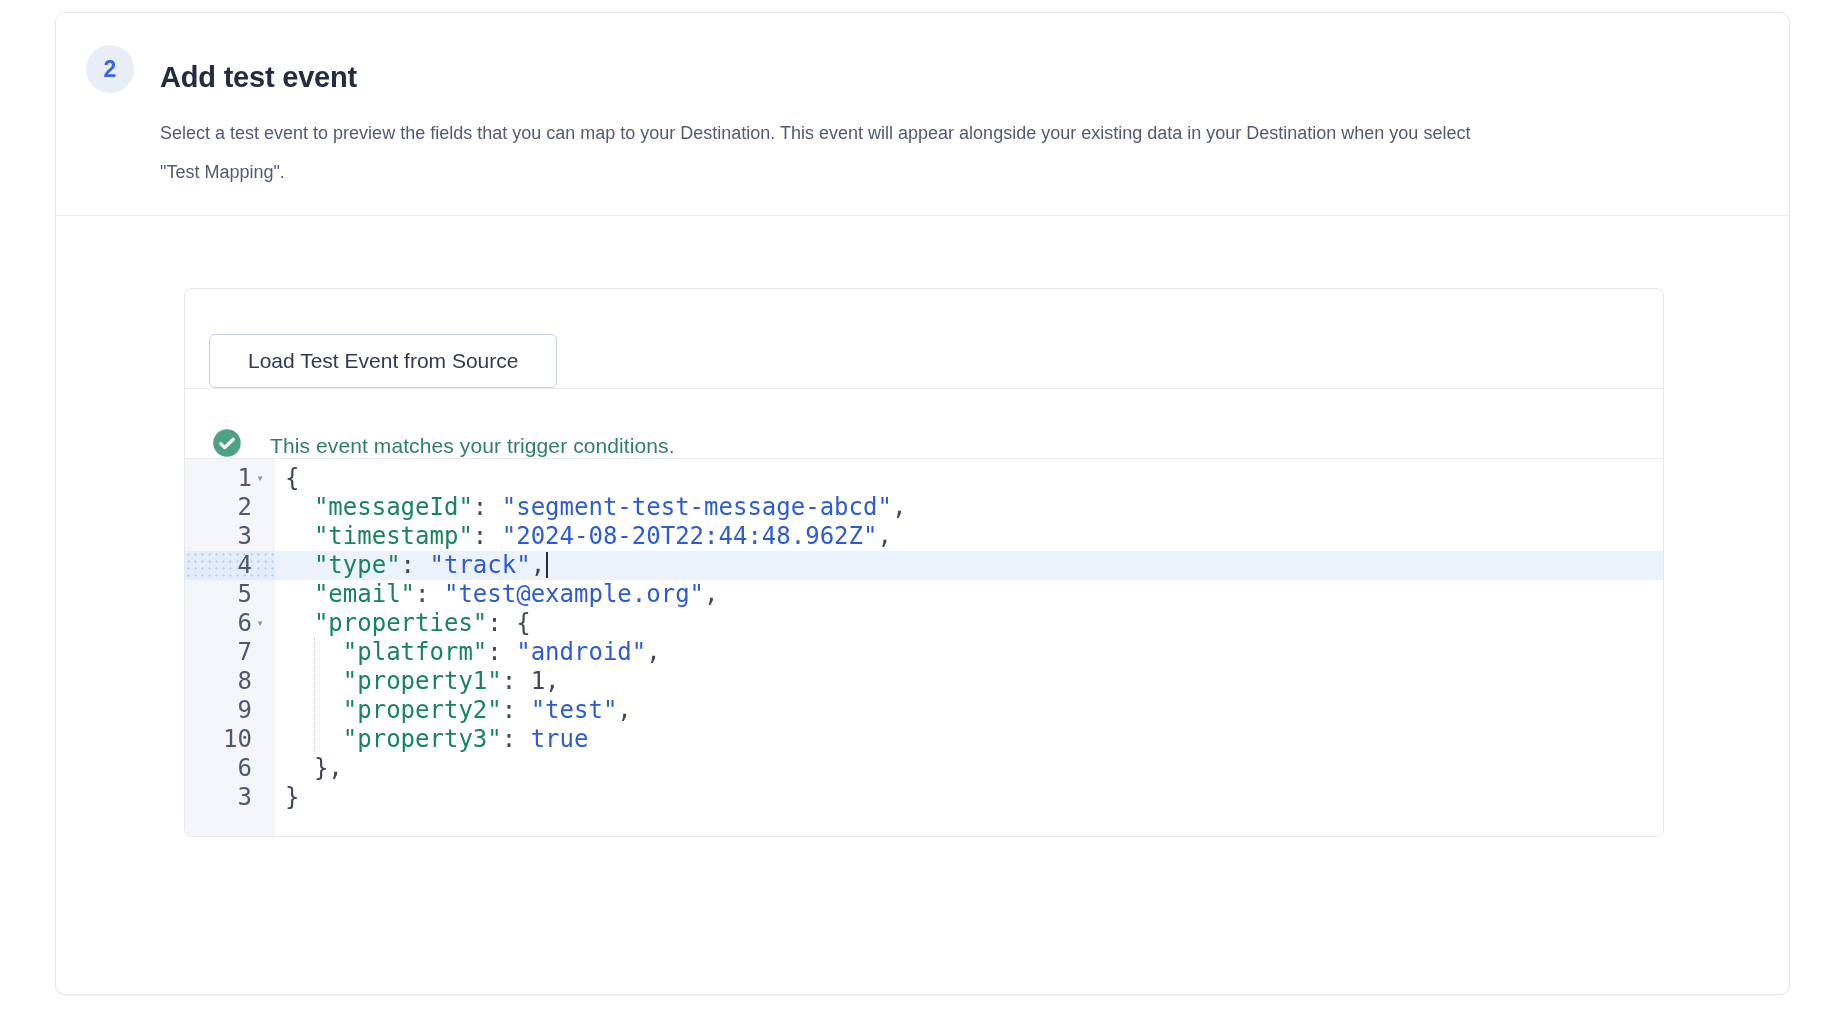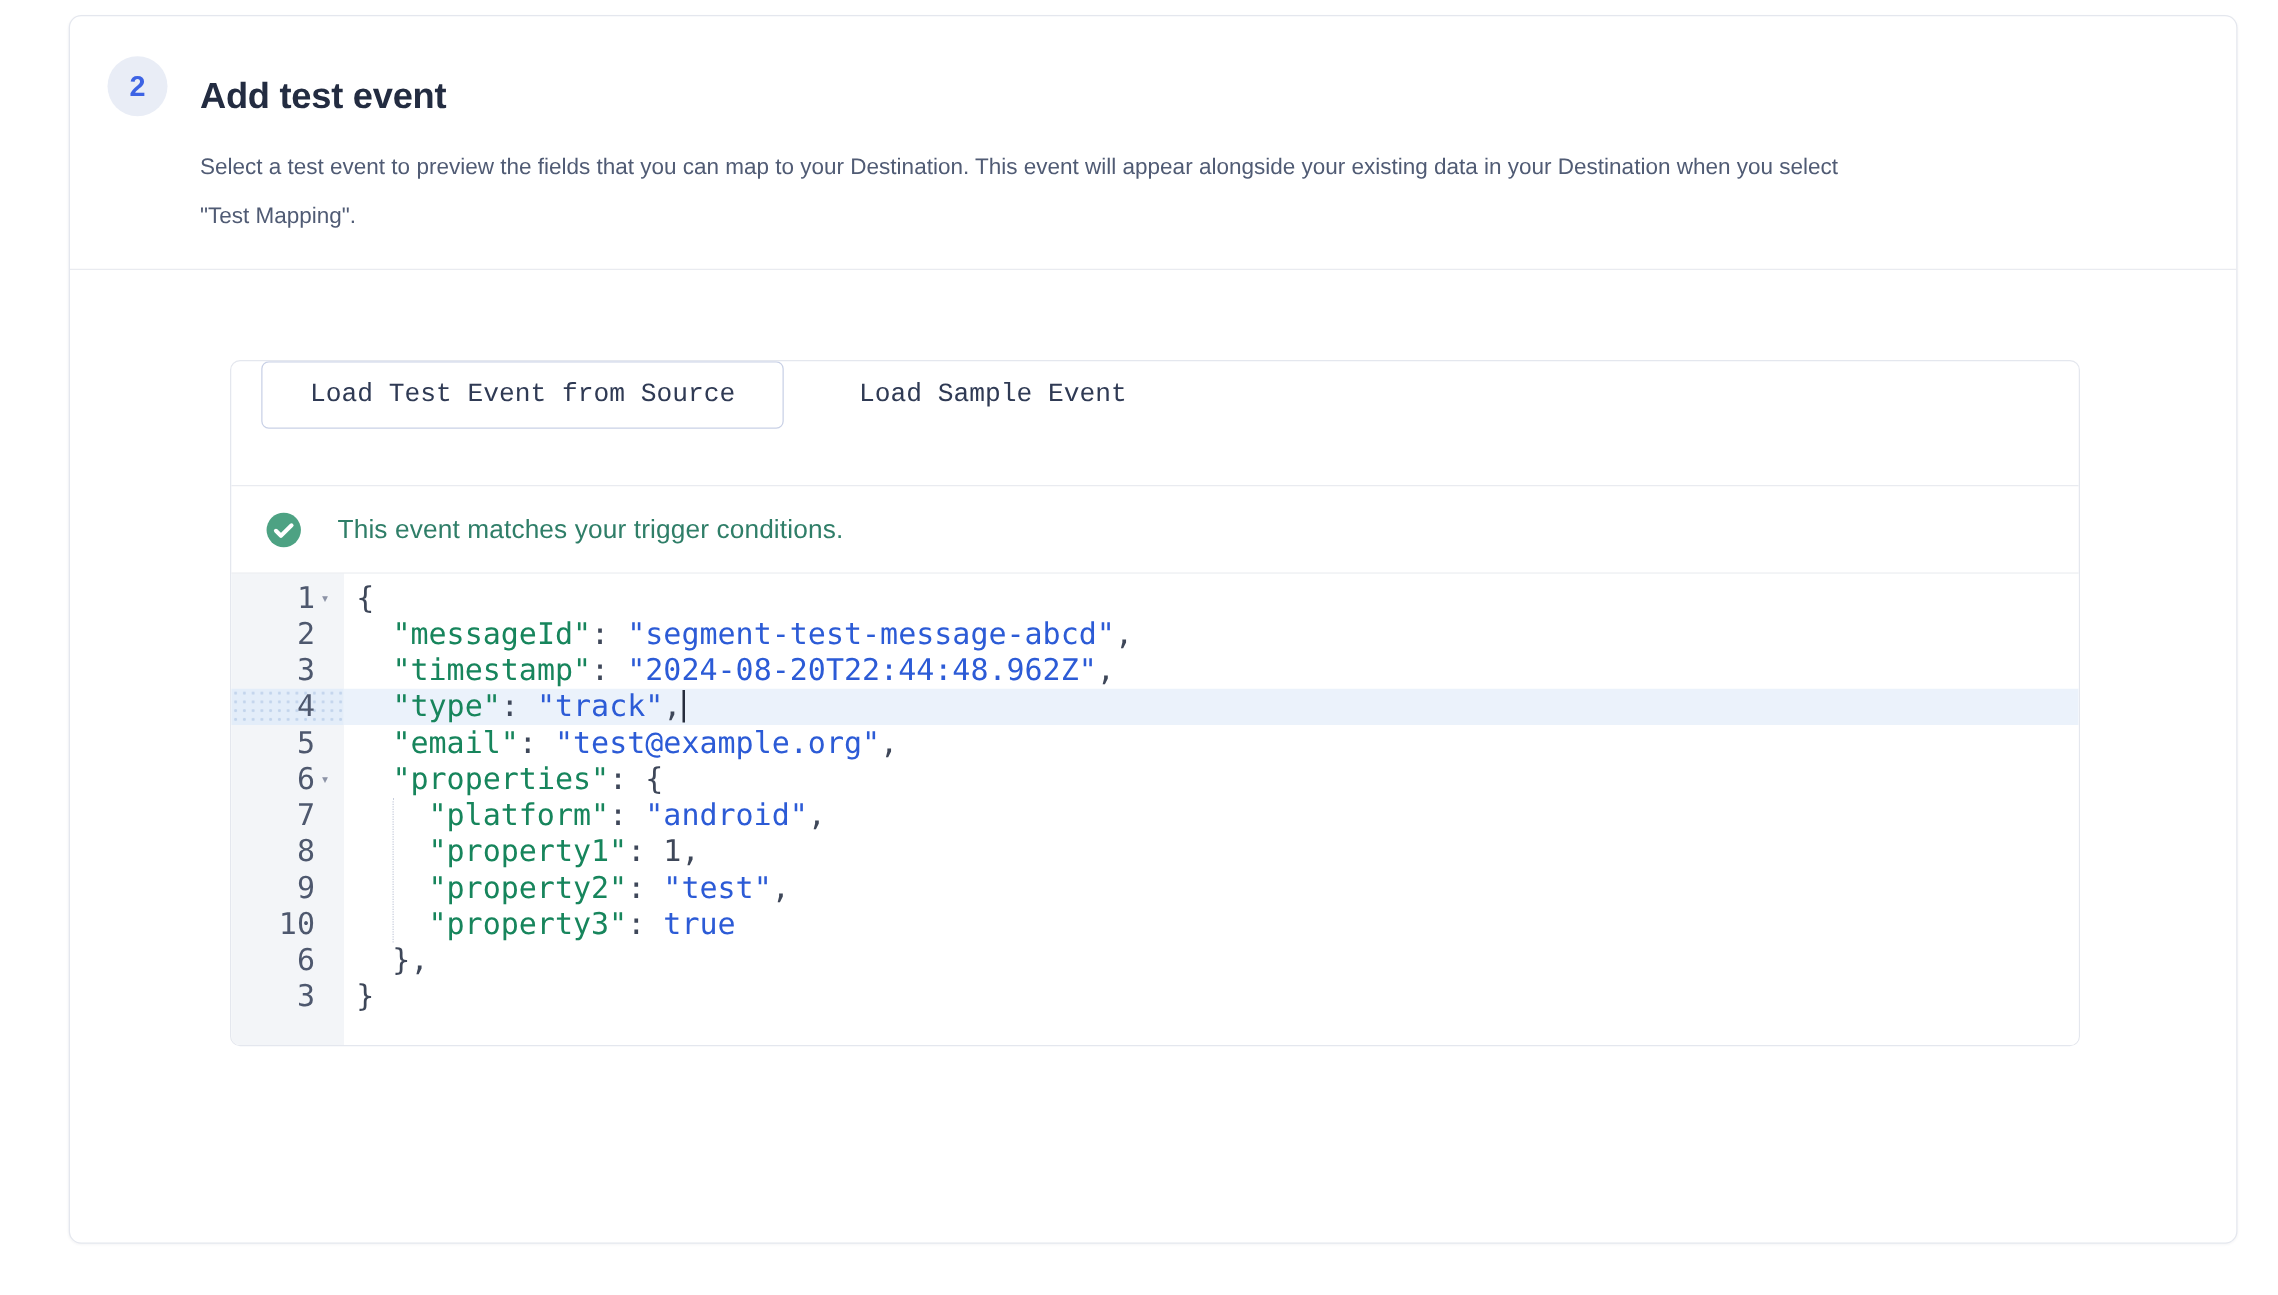--- a/index.html
+++ b/index.html
@@ -69,25 +69,24 @@
     width: 1480px;
     border: 1px solid var(--border);
     border-radius: 8px;
     overflow: hidden;
     background: #fff;
   }
 
   .toolbar {
     height: 100px;
     display: flex;
-    align-items: flex-start;
+    align-items: flex-end;
     gap: 30px;
     padding: 0 24px;
     border-bottom: 1px solid var(--divider);
-    font-family: Liberation Mono, monospace;
   }
   .btn {
     font-family: inherit;
     font-size: 21px;
     font-weight: 500;
     color: var(--text_button);
     background: #ffffff;
     border: 1px solid var(--button_border);
     border-radius: 6px;
     height: 54px;
@@ -96,21 +95,21 @@
   }
   .btn.ghost {
     border: none;
     background: transparent;
     padding: 0 30px;
   }
 
   .status-row {
     height: 70px;
     display: flex;
-    align-items: center;
+    align-items: flex-end;
     gap: 28px;
     padding: 0 27px;
     border-bottom: 1px solid var(--divider);
   }
   .check-icon { flex: none; width: 30px; height: 30px; display: block; }
   .check-icon circle { fill: var(--success); }
   .status-text {
     font-size: 21px;
     font-weight: 500;
     color: var(--success_text);
@@ -193,21 +192,20 @@
         <h1>Add test event</h1>
         <p>Select a test event to preview the fields that you can map to your Destination. This event will appear alongside your existing data in your Destination when you select "Test Mapping".</p>
       </div>
     </header>
 
     <div class="card-body">
       <div class="inner-card">
 
         <div class="toolbar">
           <button class="btn">Load Test Event from Source</button>
-          <button class="btn ghost">Load Sample Event</button>
         </div>
 
         <div class="status-row">
           <svg class="check-icon" viewBox="0 0 24 24">
             <circle cx="12" cy="12" r="11"></circle>
             <path d="M7 12.5l3.2 3.2L17 9" stroke="#ffffff" stroke-width="2.6" fill="none" stroke-linecap="round" stroke-linejoin="round"></path>
           </svg>
           <span class="status-text">This event matches your trigger conditions.</span>
         </div>
 

